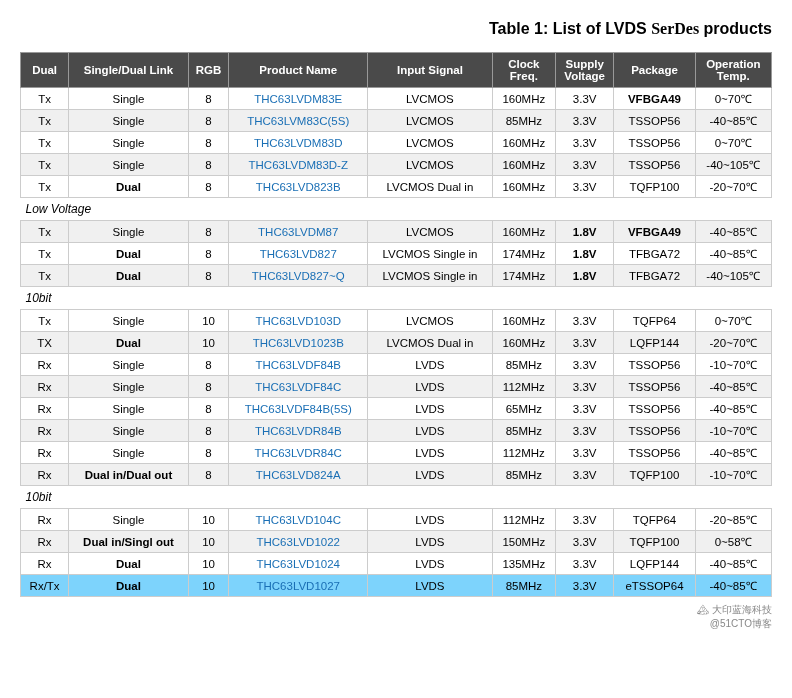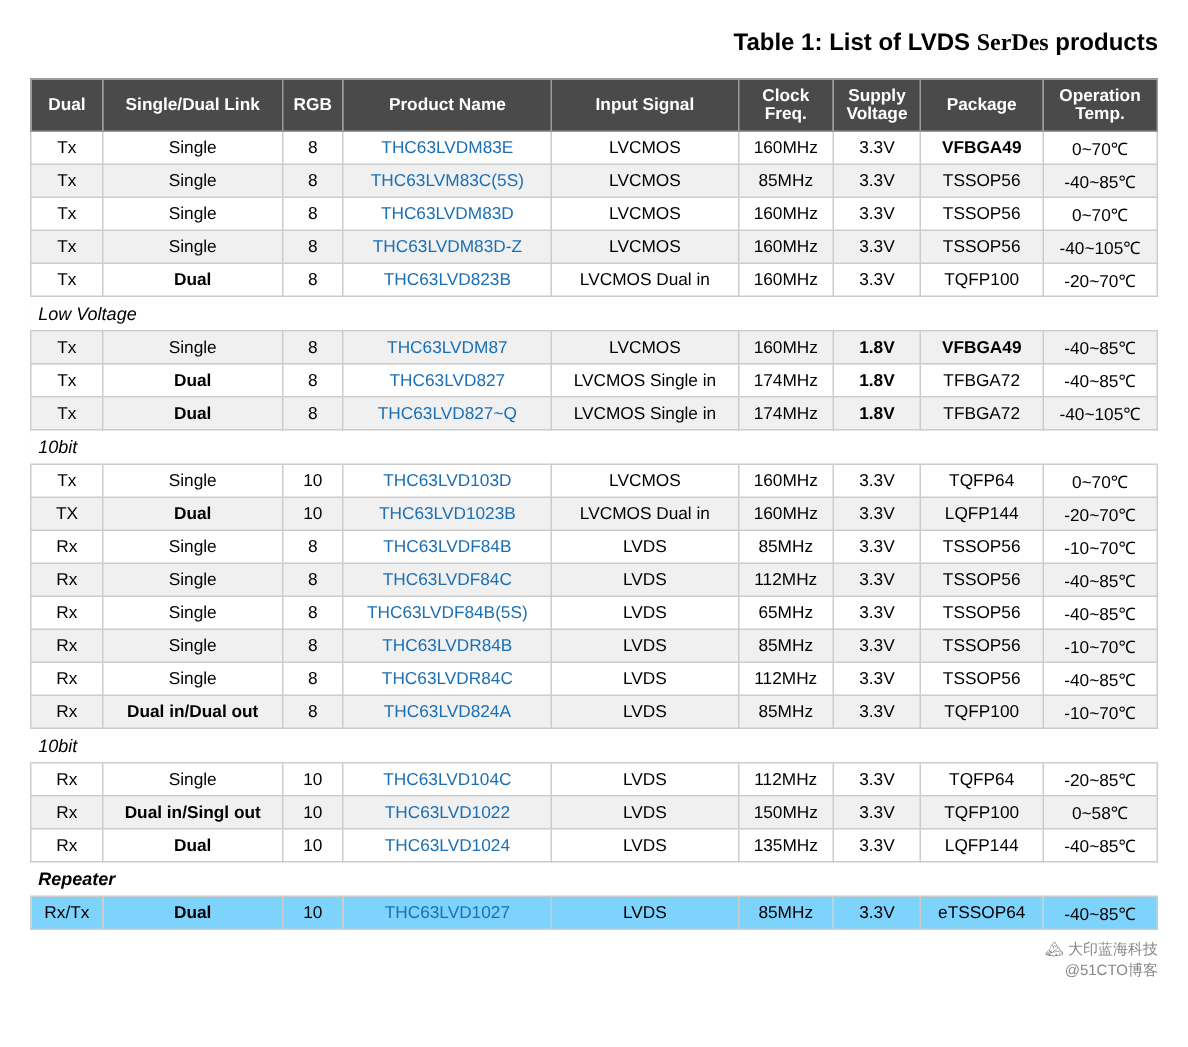--- a/index.html
+++ b/index.html
@@ -320,23 +320,20 @@
         <td>Rx</td>
         <td class="bold-cell">Dual</td>
         <td>10</td>
         <td><a class="link-blue" href="#">THC63LVD1024</a></td>
         <td>LVDS</td>
         <td>135MHz</td>
         <td>3.3V</td>
         <td>LQFP144</td>
         <td>-40~85℃</td>
       </tr>
-      <tr class="section-header-bold">
-        <td colspan="9">Repeater</td>
-      </tr>
       <tr style="background: #7dd3fc; padding-left: 29px;">
         <td>Rx/Tx</td>
         <td class="bold-cell">Dual</td>
         <td>10</td>
         <td><a class="link-blue" href="#">THC63LVD1027</a></td>
         <td>LVDS</td>
         <td>85MHz</td>
         <td>3.3V</td>
         <td>eTSSOP64</td>
         <td>-40~85℃</td>

